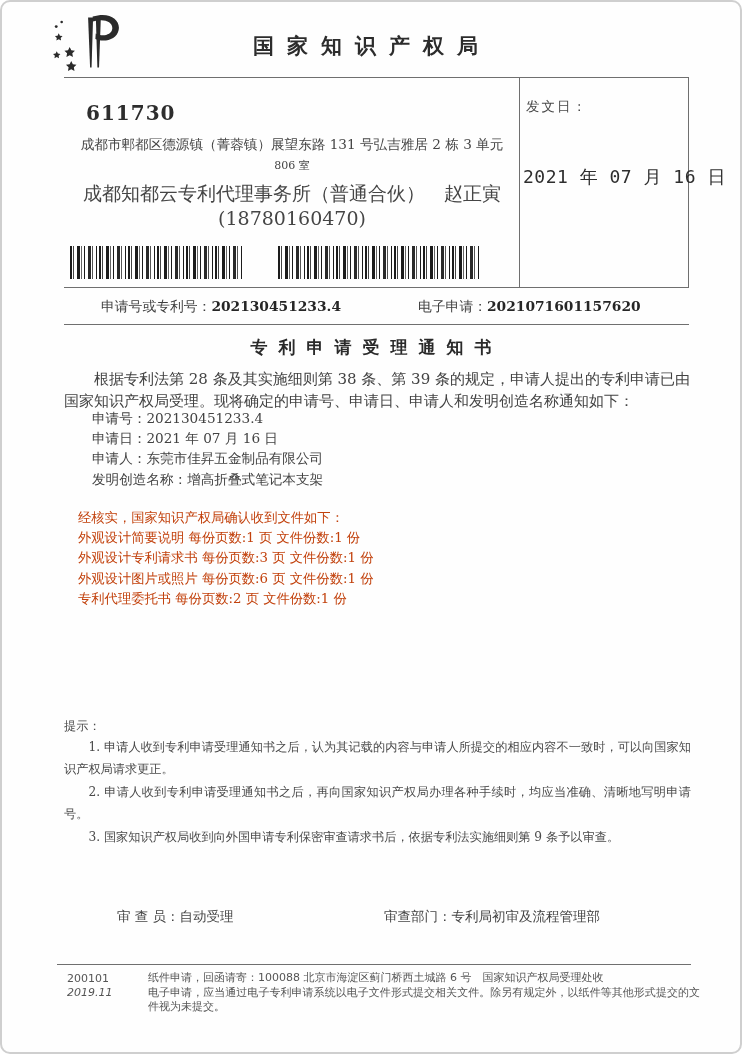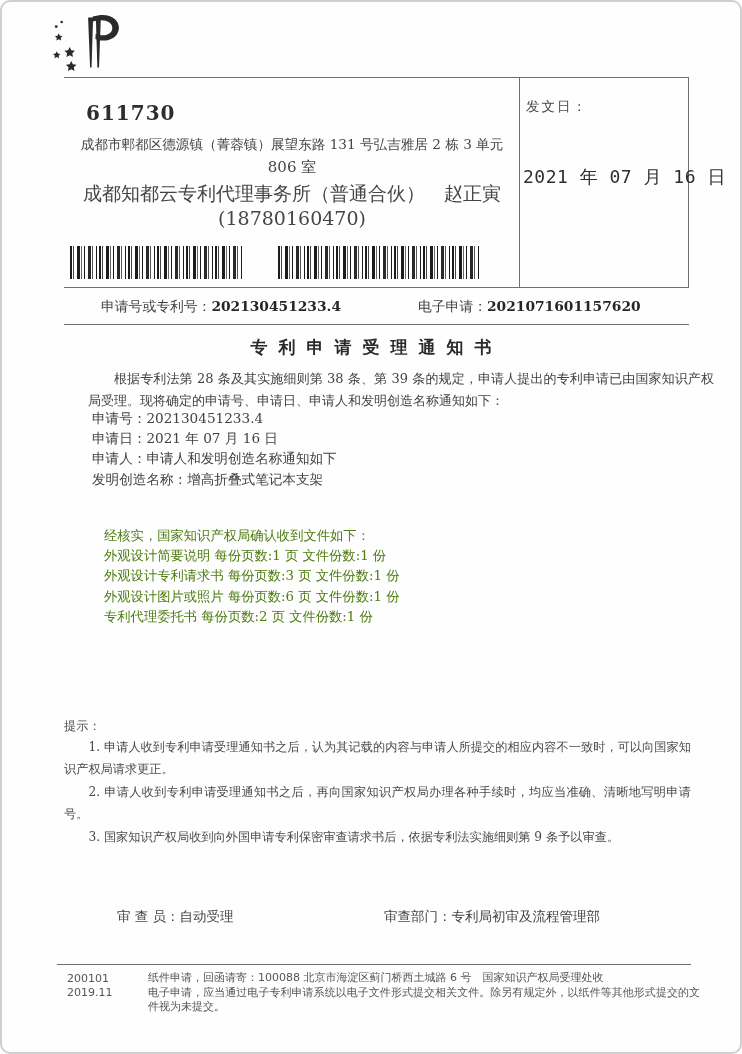--- a/index.html
+++ b/index.html
@@ -14,21 +14,21 @@
   .vline { position:absolute; width:0; border-left:1px solid #6f6f6f; }
 
   .agency-title {
     position:absolute; top:30px; left:130px; width:480px; text-align:center;
     font-size:21px; font-weight:bold; letter-spacing:13px; color:#2c2c2c;
   }
   .logo { position:absolute; top:10px; left:46px; }
 
   .postal { position:absolute; top:99px; left:84px; font-size:20px; font-weight:bold; color:#2d2d2d; letter-spacing:1px; }
   .addr1 { position:absolute; top:134px; left:64px; width:452px; text-align:center; font-size:13.6px; color:#454545; }
-  .addr2 { position:absolute; top:156px; left:64px; width:452px; text-align:center; font-size:15px; color:#454545; }
+  .addr2 { position:absolute; top:156px; left:64px; width:452px; text-align:center; font-size:11px; color:#454545; }
   .agent { position:absolute; top:179px; left:64px; width:452px; text-align:center; font-size:19px; color:#454545; }
 
   .datebox-label { position:absolute; top:96px; left:524px; font-size:13.5px; letter-spacing:2px; color:#4a4a4a;text-align:center; }
   .datebox-date  { position:absolute; top:163px; left:521px; font-size:18px; color:#2e2e2e;
                    font-family:"DejaVu Sans Mono","Liberation Mono",monospace; letter-spacing:0.5px; }
 
   .barcode { position:absolute; top:244px; height:33px;
     background:repeating-linear-gradient(90deg,
       #1c1c1c 0 2px, #fff 2px 3px, #444 3px 4px, #fff 4px 7px,
       #1c1c1c 7px 10px, #fff 10px 11px, #666 11px 12px, #fff 12px 14px,
@@ -41,37 +41,37 @@
   .ref-row { position:absolute; top:296px; left:62px; width:625px; font-size:13.8px; }
   .ref-label { color:#3f3f3f;padding-left:24px; }
   .ref-value { font-weight:bold; color:#262626; }
   .ref-app { position:absolute; left:13px; top:0; }
   .ref-serial { position:absolute; left:330px; top:0; }
 
   .doc-title { position:absolute; top:334px; left:62px; width:625px; text-align:center;
     font-size:17px; font-weight:bold; letter-spacing:11px; color:#2a2a2a; }
 
   .intro { position:absolute; top:366px; left:62px; width:626px;
-    font-size:13px; line-height:22px; text-indent:2em; color:#424242; text-align:justify;margin-left:24px; }
+    font-size:15px; line-height:22px; text-indent:2em; color:#424242; text-align:justify; }
 
   .fields { position:absolute; top:406px; left:90px; font-size:13.6px; line-height:20.2px; color:#424242; }
-  .received { position:absolute; top:506px; left:102px; font-size:13.3px; line-height:20.2px; color:#4d7c0f;margin-top:18px; }
+  .received { position:absolute; top:506px; left:76px; font-size:13.3px; line-height:20.2px; color:#c2410c; }
 
   .tips { position:absolute; top:714px; left:62px; width:627px; font-size:12.2px; color:#4a4a4a; }
   .tips-title { line-height:20px; }
   .tips p { text-indent:2em; line-height:22.4px; margin:0; text-align:justify; }
 
   .signoff { position:absolute; top:906px; left:62px; width:625px; font-size:13.5px; color:#454545; }
   .examiner { position:absolute; left:53px; top:0; }
   .department { position:absolute; left:320px; top:0; }
 
   .footer { position:absolute; top:969px; left:62px; width:628px;
     font-family:"DejaVu Sans","Liberation Sans",sans-serif; font-size:11px; line-height:14.5px; color:#555; }
   .f-code1 { position:absolute; left:3px; top:1px; }
-  .f-code2 { position:absolute; left:3px; top:15px; }
+  .f-code2 { position:absolute; left:3px; top:15px;font-style:italic; }
   .f-text { position:absolute; left:84px; top:0; width:552px; text-align:justify; }
 </style>
 </head>
 <body>
 
 <div class="page">
 
   <div class="logo">
     <svg width="82" height="62" viewBox="0 0 90 66" aria-hidden="true">
       <g fill="#2b2b2b">
@@ -80,20 +80,21 @@
         <path d="M12 22 l2.1 4.3 4.7.6 -3.4 3.3 .8 4.7 -4.2-2.2 -4.2 2.2 .8-4.7 -3.4-3.3 4.7-.6z" transform="scale(0.62) translate(7,14)"></path>
         <path d="M12 22 l2.1 4.3 4.7.6 -3.4 3.3 .8 4.7 -4.2-2.2 -4.2 2.2 .8-4.7 -3.4-3.3 4.7-.6z" transform="scale(0.85) translate(16,22)"></path>
         <path d="M12 22 l2.1 4.3 4.7.6 -3.4 3.3 .8 4.7 -4.2-2.2 -4.2 2.2 .8-4.7 -3.4-3.3 4.7-.6z" transform="scale(0.6) translate(4,48)"></path>
         <path d="M12 22 l2.1 4.3 4.7.6 -3.4 3.3 .8 4.7 -4.2-2.2 -4.2 2.2 .8-4.7 -3.4-3.3 4.7-.6z" transform="scale(0.85) translate(18,40)"></path>
         <path d="M44 5 L49.5 5 L47.8 60 L46.2 60 Z"></path>
         <path d="M52.5 5 L58 5 L56 60 L54.2 60 Z"></path>
         <path d="M49 4 C 68 -2 80 8 77.5 19 C 75.5 29 62 33 52 28.5 L52.4 22.5 C 60 26.5 69.5 24 70.5 17.5 C 71.5 9.5 61 5.5 49.3 9.5 Z"></path>
       </g>
     </svg>
   </div>
+  <div class="agency-title">国家知识产权局</div>
 
   <div class="rule" style="top:75px;"></div>
 
   <div class="postal">611730</div>
   <div class="addr1">成都市郫都区德源镇（菁蓉镇）展望东路 131 号弘吉雅居 2 栋 3 单元</div>
   <div class="addr2">806 室</div>
   <div class="agent">成都知都云专利代理事务所（普通合伙）　赵正寅(18780160470)</div>
 
   <div class="vline" style="left:517px; top:76px; height:209px;"></div>
   <div class="vline" style="left:686px; top:76px; height:209px;"></div>
@@ -116,21 +117,21 @@
 
   <div class="rule" style="top:322px;"></div>
 
   <div class="doc-title">专利申请受理通知书</div>
 
   <p class="intro">根据专利法第 28 条及其实施细则第 38 条、第 39 条的规定，申请人提出的专利申请已由国家知识产权局受理。现将确定的申请号、申请日、申请人和发明创造名称通知如下：</p>
 
   <div class="fields">
     <div><span>申请号：</span><span>202130451233.4</span></div>
     <div><span>申请日：</span><span>2021 年 07 月 16 日</span></div>
-    <div><span>申请人：</span><span>申请人和发明创造名称通知如下</span></div>
+    <div><span>申请人：</span><span>东莞市佳昇五金制品有限公司</span></div>
     <div><span>发明创造名称：</span><span>增高折叠式笔记本支架</span></div>
   </div>
 
   <div class="received">
     <div>经核实，国家知识产权局确认收到文件如下：</div>
     <div>外观设计简要说明 每份页数:1 页  文件份数:1 份</div>
     <div>外观设计专利请求书 每份页数:3 页  文件份数:1 份</div>
     <div>外观设计图片或照片 每份页数:6 页  文件份数:1 份</div>
     <div>专利代理委托书 每份页数:2 页  文件份数:1 份</div>
   </div>

